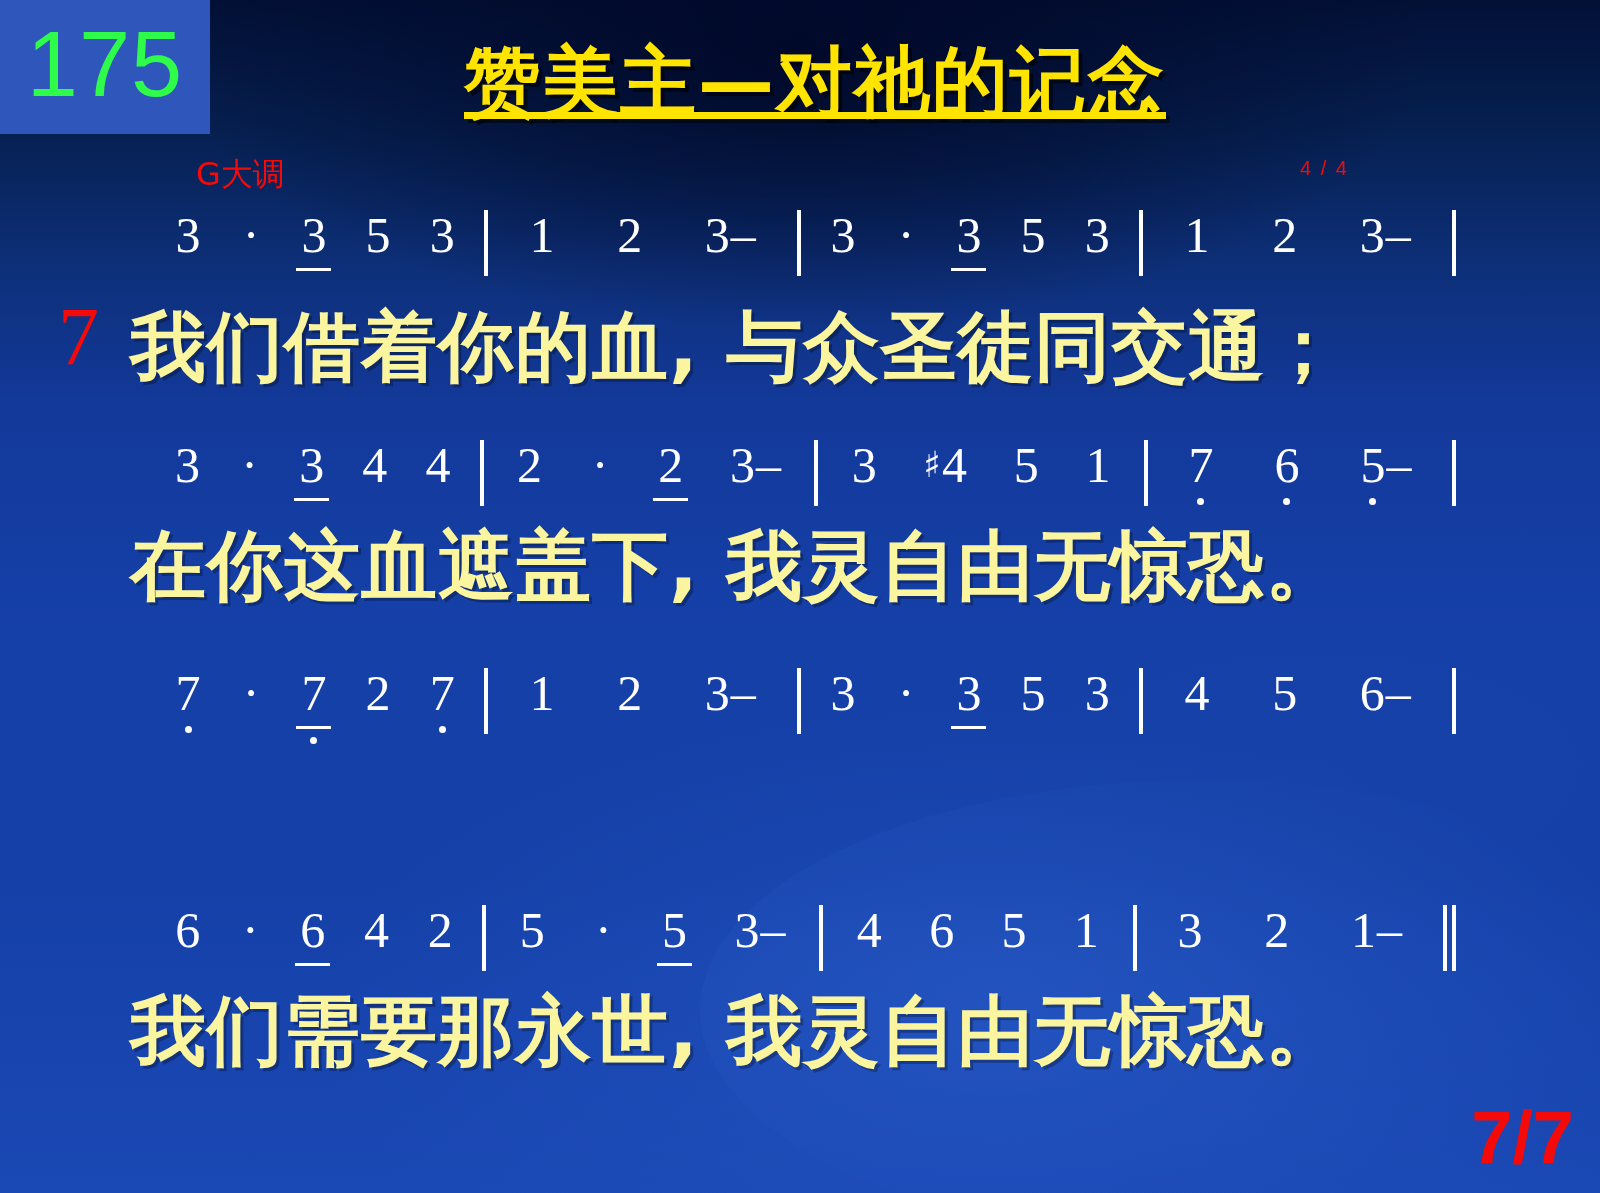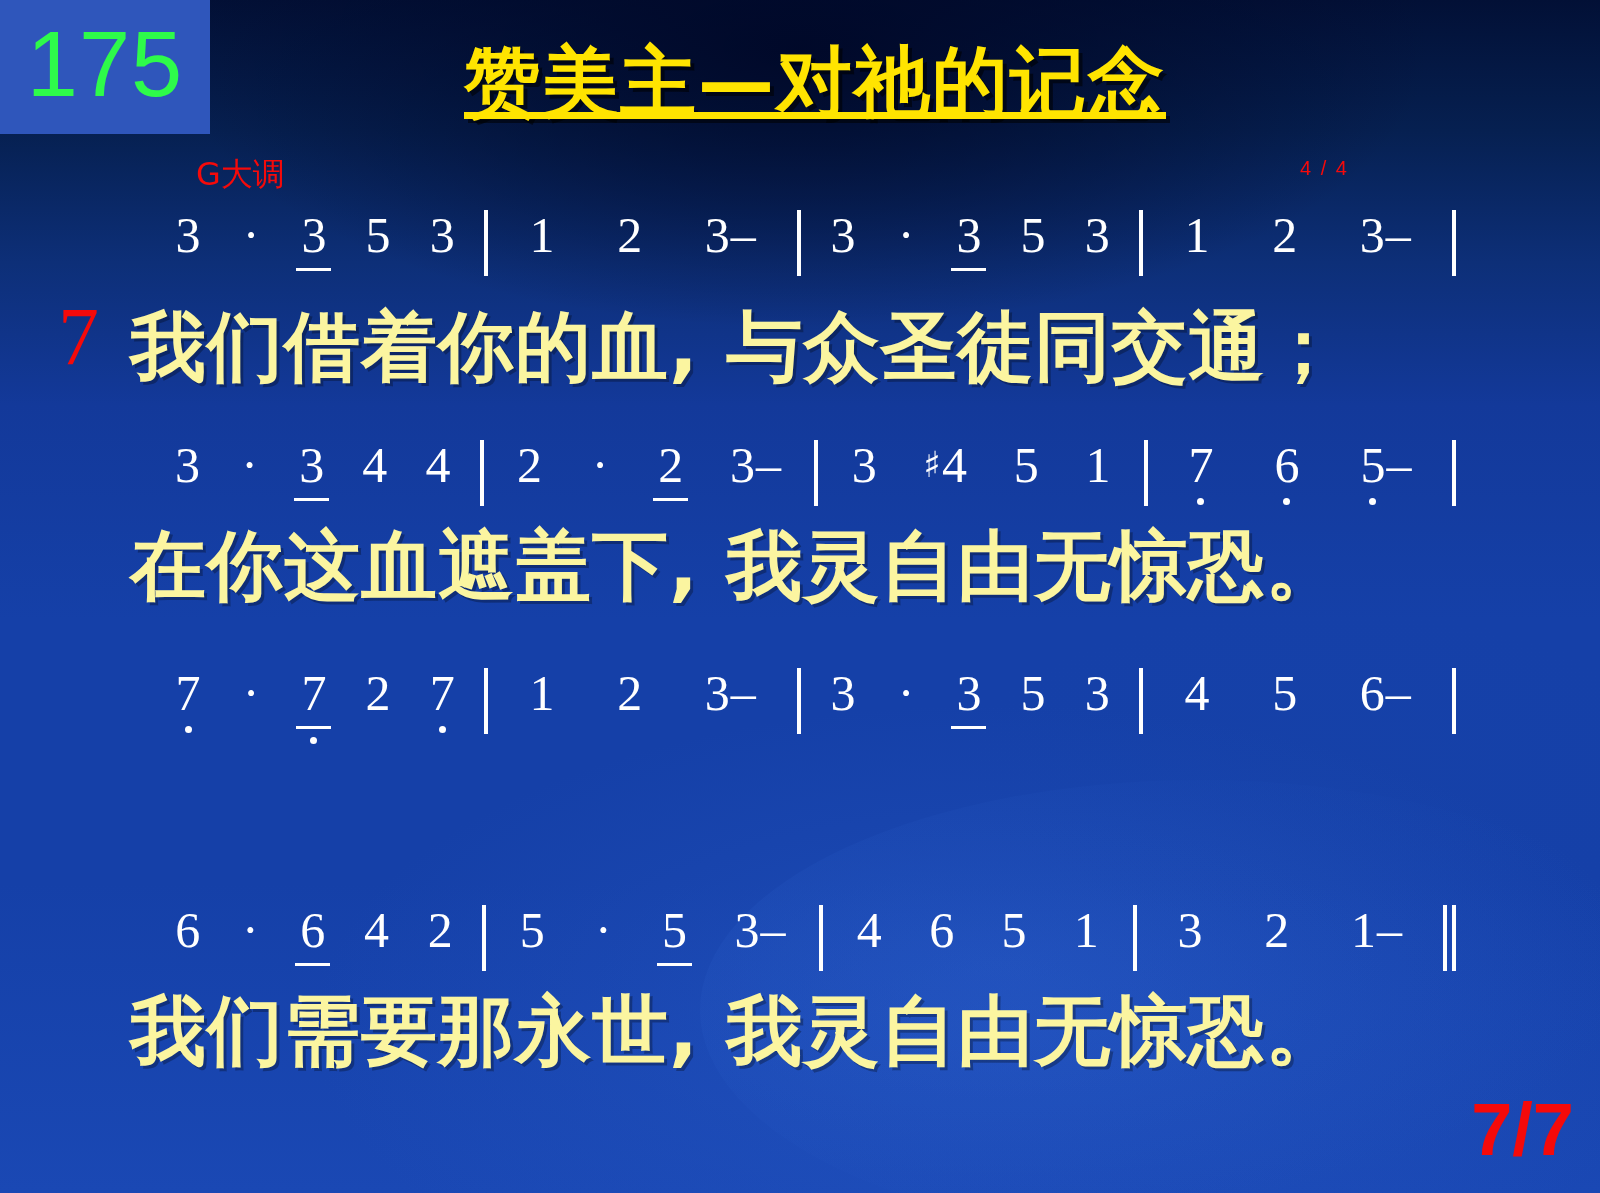--- a/index.html
+++ b/index.html
@@ -107,21 +107,21 @@
     left: 58px; top: 296px;
     color: #f50a0a;
     font-size: 82px;
     line-height: 1;
     font-family: "Liberation Serif", serif;
   }
 
   
   #page-indicator {
     position: absolute;
-    right: 26px; bottom: 26px;
+    right: 26px; bottom: 18px;
     color: #f50a0a;
     font-size: 74px;
     line-height: 1;
     font-weight: bold;
     font-family: "Liberation Sans", sans-serif;
   }
 
   
   .stave {
     position: absolute;

